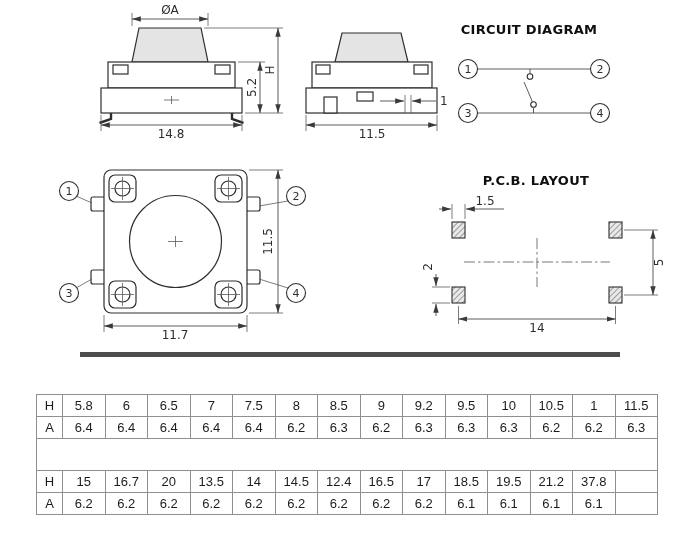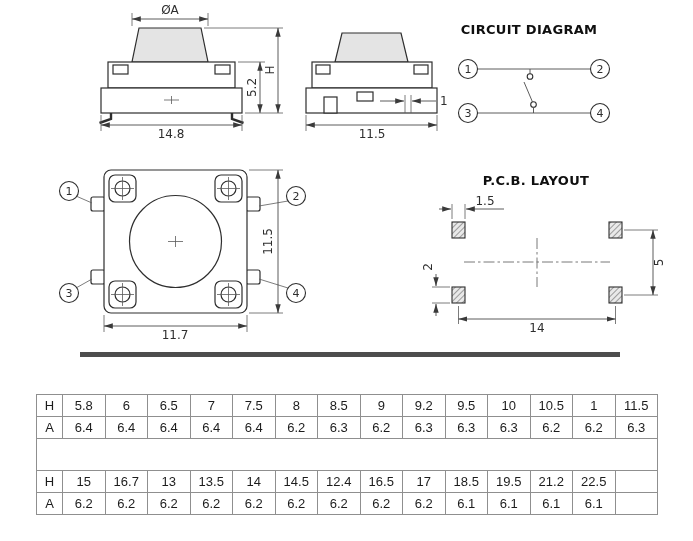--- a/index.html
+++ b/index.html
@@ -268,31 +268,31 @@
           <td>6.2</td>
           <td>6.3</td>
       </tr>
       <tr class="spacer">
         <td colspan="15"></td>
       </tr>
       <tr>
         <td>H</td>
         <td>15</td>
           <td>16.7</td>
-          <td>13</td>
+          <td>20</td>
           <td>13.5</td>
           <td>14</td>
           <td>14.5</td>
           <td>12.4</td>
           <td>16.5</td>
           <td>17</td>
           <td>18.5</td>
           <td>19.5</td>
           <td>21.2</td>
-          <td>22.5</td>
+          <td>37.8</td>
           <td></td>
       </tr>
       <tr>
         <td>A</td>
         <td>6.2</td>
           <td>6.2</td>
           <td>6.2</td>
           <td>6.2</td>
           <td>6.2</td>
           <td>6.2</td>

